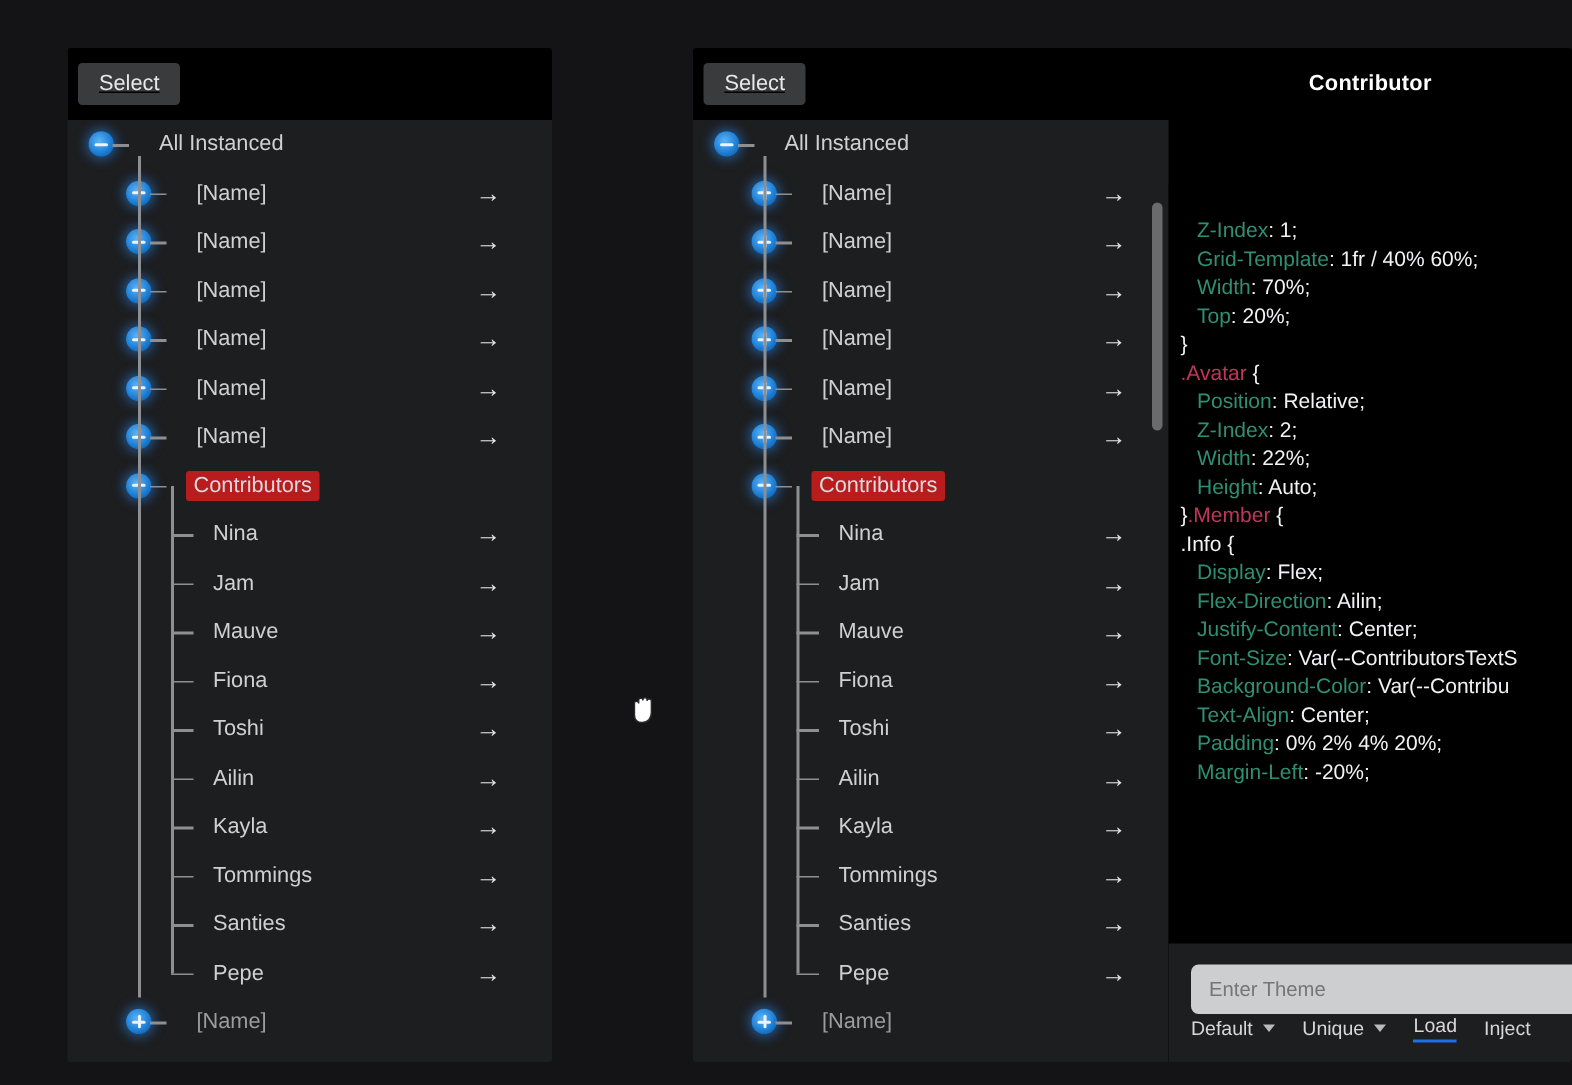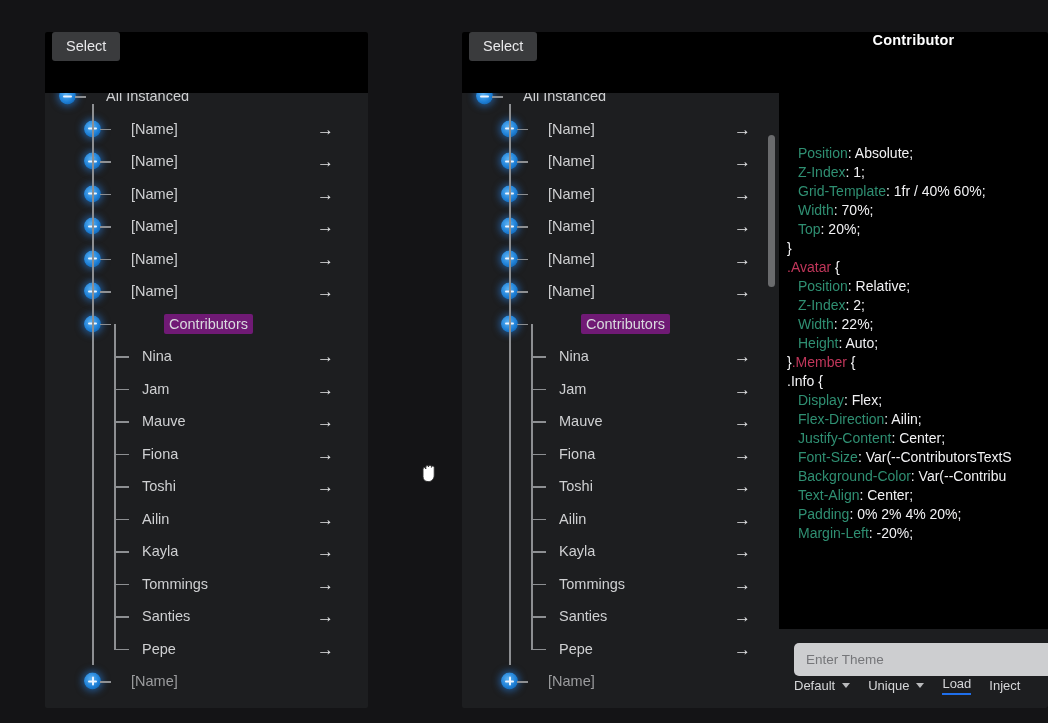--- a/index.html
+++ b/index.html
@@ -26,25 +26,26 @@
     overflow: hidden;
   }
   .panel-left  { left: 45px;  top: 32px; width: 323px; height: 676px; border-radius: 2px; }
   .panel-right { left: 462px; top: 32px; width: 586px; height: 676px; border-radius: 2px; }
 
   
   .toolbar {
     position: absolute;
     left: 0; top: 0;
     width: 100%;
-    height: 61px;
+    height: 48px;
     background: #000000;
     display: flex;
-    align-items: flex-start;
+    align-items: center;
     z-index: 6;
+    text-decoration: underline;
   }
   .select-btn {
     margin-left: 7px;
     padding: 7px 14px;
     background: #3a3b3d;
     color: #e8e8ea;
     font-size: 14.5px;
     border-radius: 3px;
     line-height: 1;
     cursor: pointer;
@@ -81,23 +82,22 @@
     align-items: center;
     font-size: 14.5px;
     color: #cfd0d2;
   }
   .node .label {
     white-space: nowrap;
     padding: 2px 5px;
     border-radius: 2px;
   }
   .node.sel .label {
-    background: #701a75;
+    background: #b91c1c;
     color: #d9dade;
-    margin-left: 40px;
   }
   .node.faded { color: #9b9c9e; }
 
   
   .glyph {
     position: absolute;
     width: 17px; height: 17px;
     border-radius: 50%;
     background: radial-gradient(circle at 42% 38%, #5cb3f5 0%, #1d7fd6 55%, #0b4f91 100%);
     box-shadow: 0 0 7px 2px rgba(40,130,225,.55);
@@ -492,21 +492,20 @@
             <span class="label" style="position: absolute; left: 81px;">[Name]</span>
           </div>
           <div class="trunk" style="left: 47px; top: 24.25px; height: 560.75px;"></div>
           <div class="trunk" style="left: 69px; top: 244.25px; height: 325px;"></div>
         </div>
     </div>
     <div class="sbar" id="sbar-right" style="left:306px; top:103px; height:152px;"></div>
 
     <div class="inspector">
       <div class="code" id="code">
-          <div class="cl ind"><span class="prop">Position</span><span class="val">: Absolute;</span></div>
           <div class="cl ind"><span class="prop">Z-Index</span><span class="val">: 1;</span></div>
           <div class="cl ind"><span class="prop">Grid-Template</span><span class="val">: 1fr / 40% 60%;</span></div>
           <div class="cl ind"><span class="prop">Width</span><span class="val">: 70%;</span></div>
           <div class="cl ind"><span class="prop">Top</span><span class="val">: 20%;</span></div>
           <div class="cl"><span class="brace">}</span></div>
           <div class="cl"><span class="selc">.Avatar</span><span class="brace"> {</span></div>
           <div class="cl ind"><span class="prop">Position</span><span class="val">: Relative;</span></div>
           <div class="cl ind"><span class="prop">Z-Index</span><span class="val">: 2;</span></div>
           <div class="cl ind"><span class="prop">Width</span><span class="val">: 22%;</span></div>
           <div class="cl ind"><span class="prop">Height</span><span class="val">: Auto;</span></div>

